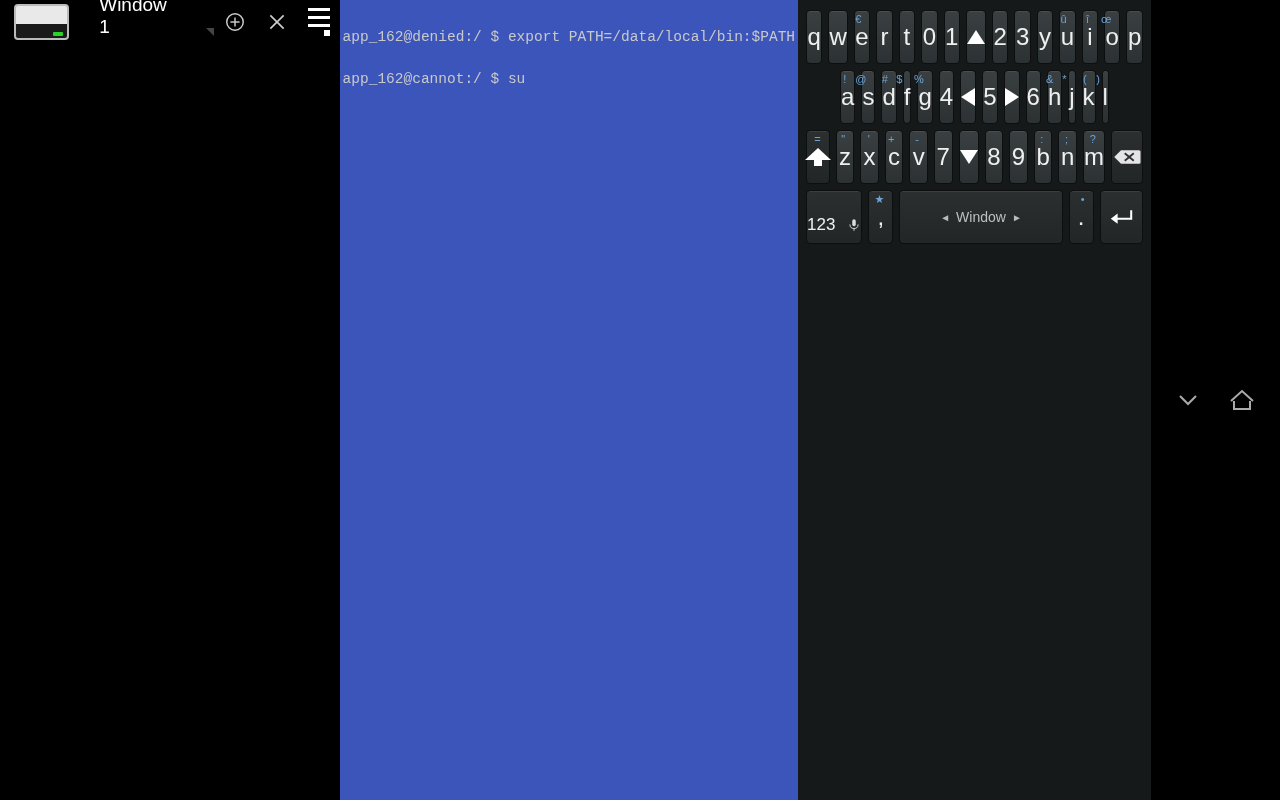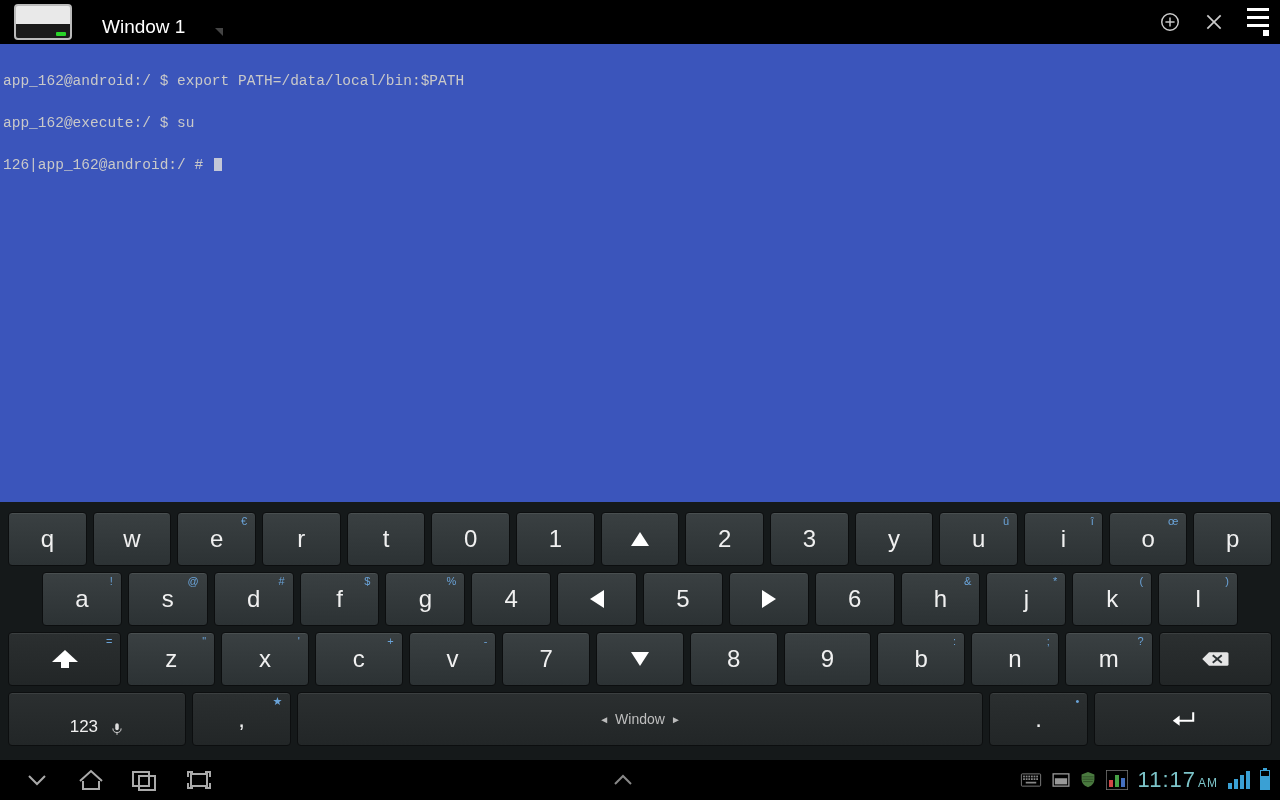--- a/index.html
+++ b/index.html
@@ -1,17 +1,17 @@
 <!DOCTYPE html>
 <html><head>
 <meta charset="utf-8">
 <style>
   * { box-sizing: border-box; margin: 0; padding: 0; }
   html, body { width: 1280px; height: 800px; overflow: hidden; font-family: sans-serif; background: #000; }
-  .root { width: 1280px; height: 800px; display: flex; flex-direction: column; }
+  .root { width: 1280px; height: 800px; display: flex; flex-direction: row; }
 
   
   .topbar { height: 44px; background: #000; display: flex; align-items: center; color: #fff; }
   .app-icon { width: 58px; height: 36px; margin-left: 14px; background: linear-gradient(#e9e9e9 0 55%, #1a1a1a 55% 100%); border: 2px solid #bbb; border-radius: 4px; position: relative; }
   .app-icon::after { content: ""; position: absolute; right: 4px; bottom: 2px; width: 10px; height: 4px; background: #28d428; border-radius: 1px; }
   .tab { display: flex; align-items: flex-end; margin-left: 30px; height: 100%; padding-bottom: 6px; position: relative; }
   .tab-title { font-size: 19px; color: #fff; }
   .tab-arrow { width: 0; height: 0; border-left: 8px solid transparent; border-top: 8px solid #444; margin-left: 30px; margin-bottom: 2px; }
   .topbar .spacer { flex: 1; }
   .topbar .tb-btn { width: 44px; height: 44px; display: flex; align-items: center; justify-content: center; color: #ddd; font-size: 22px; }
@@ -39,21 +39,21 @@
   .tri.up { border-left:9px solid transparent; border-right:9px solid transparent; border-bottom:14px solid #fff; }
   .tri.down { border-left:9px solid transparent; border-right:9px solid transparent; border-top:14px solid #fff; }
   .tri.left { border-top:9px solid transparent; border-bottom:9px solid transparent; border-right:14px solid #fff; }
   .tri.right { border-top:9px solid transparent; border-bottom:9px solid transparent; border-left:14px solid #fff; }
   .shift-ico { position:relative; width:18px; height:18px; }
   .shift-ico::before{content:"";position:absolute;left:-4px;top:0;border-left:13px solid transparent;border-right:13px solid transparent;border-bottom:12px solid #fff;}
   .shift-ico::after{content:"";position:absolute;left:5px;top:11px;width:8px;height:7px;background:#fff;}
   .bksp svg{width:30px;height:20px;}
   .space .langwrap{display:flex;align-items:center;gap:6px;}
   .space .langwrap .sm{font-size:10px;color:#bbb;}
-  .mic{display:inline-flex;align-items:flex-end;gap:12px;margin-top:16px;}
+  .mic{display:inline-flex;align-items:center;gap:12px;margin-top:16px;}
   .mic svg{width:14px;height:16px;}
 
   
   .navbar { flex: 0 0 40px; background: #000; display: flex; align-items: center; color: #aaa; padding: 0 10px; }
   .navbtn { width: 54px; height: 40px; display: flex; align-items: center; justify-content: center; }
   .navbtn svg { width: 28px; height: 24px; }
   .navbar .growspace { flex:1; display:flex; justify-content:center;}
   .statusicons { display:flex; align-items:center; gap:10px; }
   .clock { font-size: 22px; color: #7cc4c9; letter-spacing:1px;}
   .clock .ampm { font-size: 12px; margin-left:2px;}
@@ -93,23 +93,22 @@
       <div class="menu-lines">
         <span></span>
           <span></span>
           <span></span>
           <span class="corner"></span>
       </div>
     </div>
   </div>
 
   <div class="terminal">
-    <span class="line">app_162@android:/ $ export PATH=/data/local/bin:$PATH</span>
-    <span class="line">app_162@execute:/ $ su</span>
-    <span class="line"><span>126|app_162@android:/ # </span><span class="cursor"></span></span>
+    <span class="line">app_162@denied:/ $ export PATH=/data/local/bin:$PATH</span>
+    <span class="line">app_162@cannot:/ $ su</span>
   </div>
 
   <div class="keyboard">
     <div class="krow row1" id="krow1">
         <div class="key">
           <span>q</span>
         </div>
         <div class="key">
           <span>w</span>
         </div>

